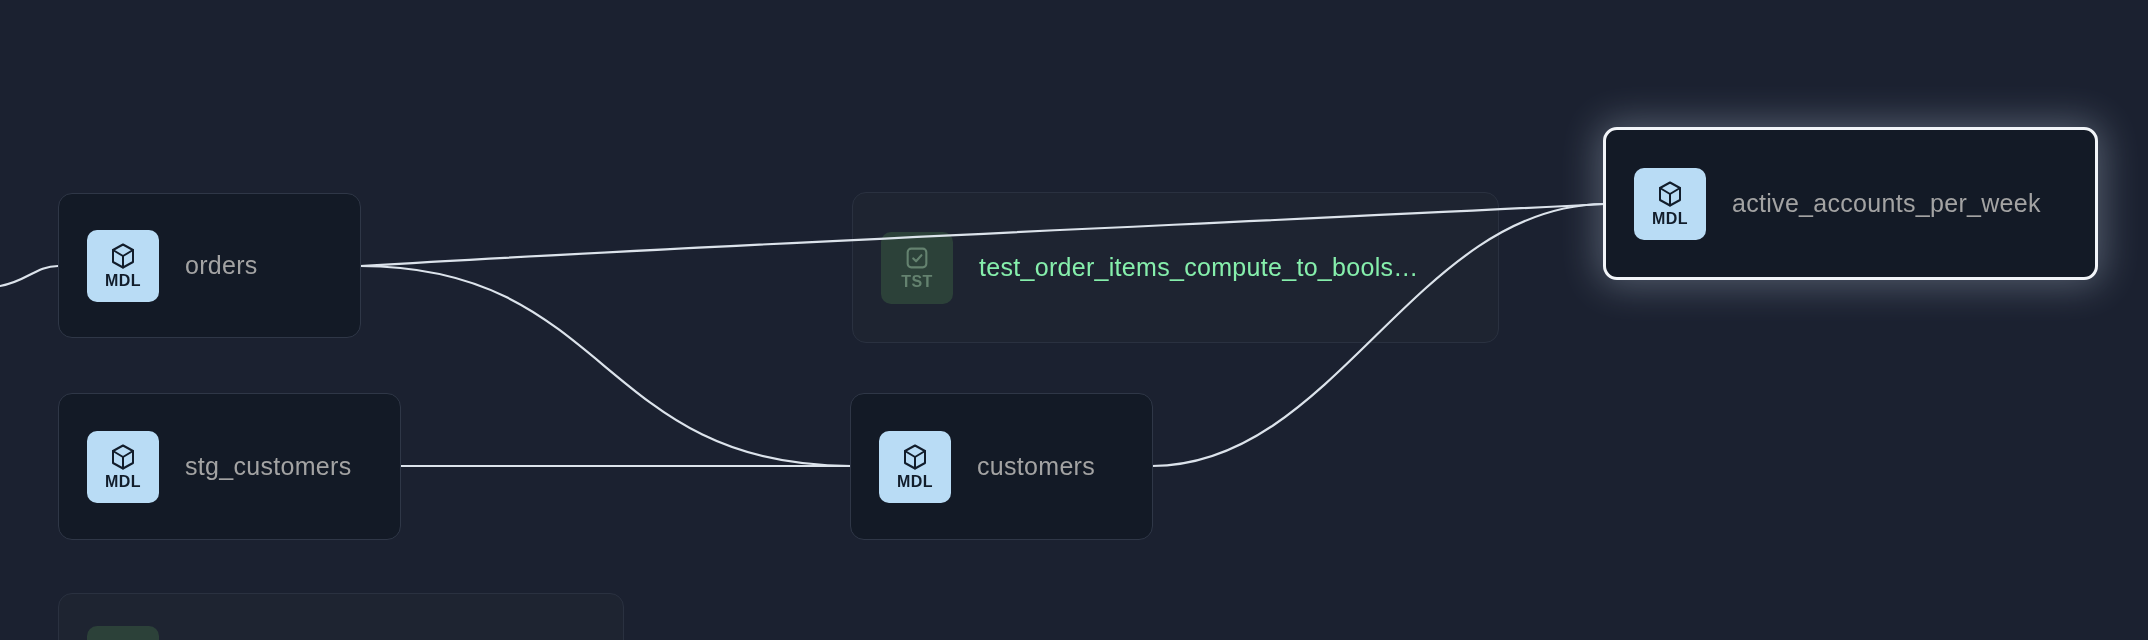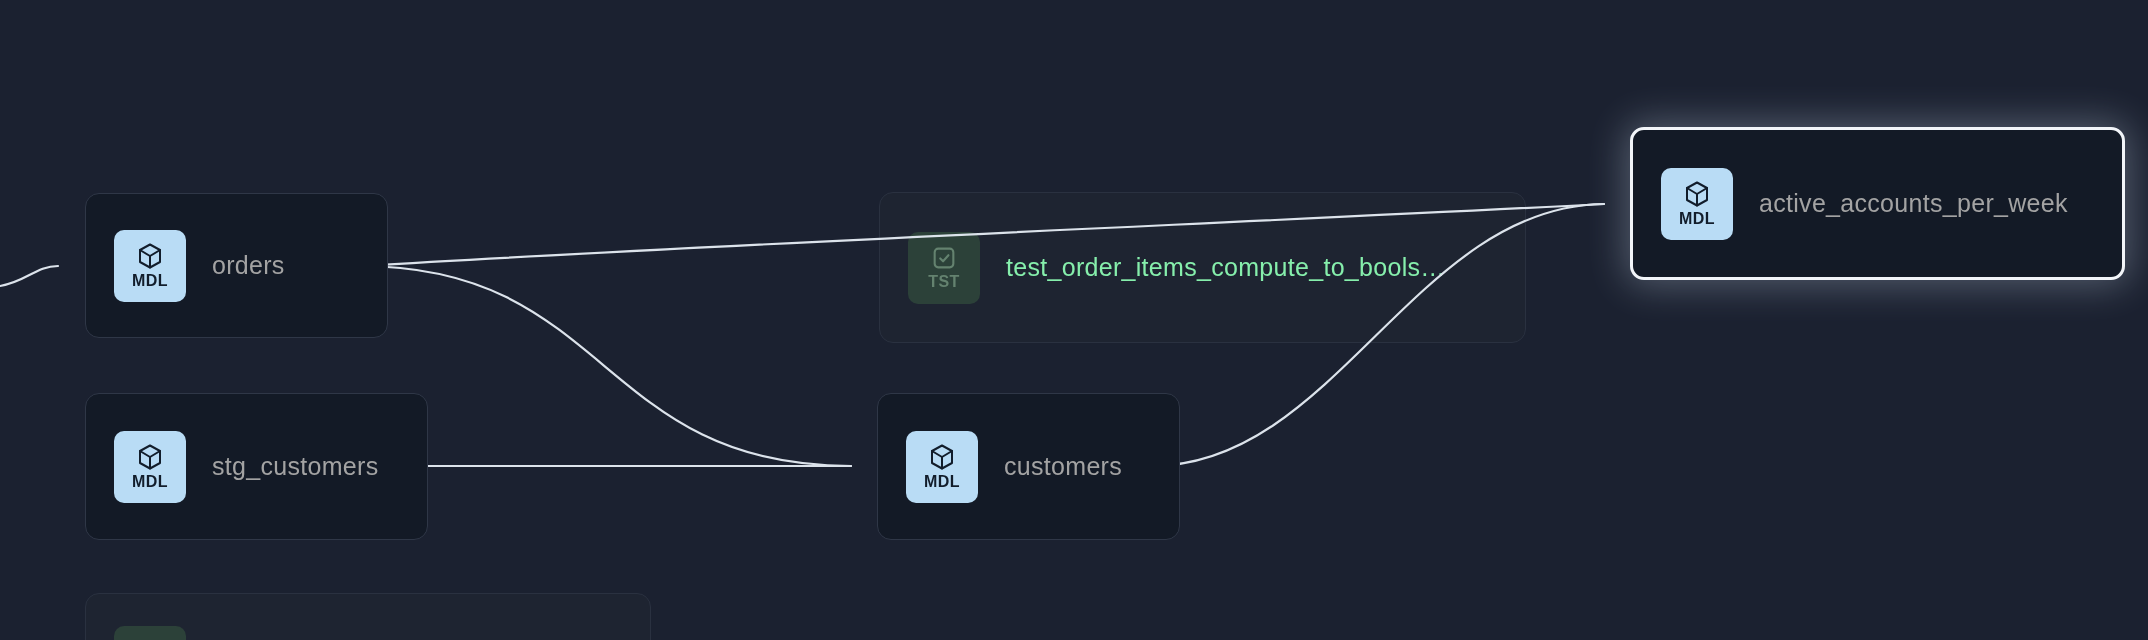--- a/index.html
+++ b/index.html
@@ -37,21 +37,20 @@
     display: flex;
     align-items: center;
     gap: 26px;
     padding: 0 28px;
     background: #131a26;
     border: 1.5px solid #2f3747;
     border-radius: 14px;
     box-sizing: border-box;
     z-index: 3;
     cursor: pointer;
-    margin-left: 27px;
   }
   .node--dimmed {
     z-index: 1;
     background: #1e2431;
     border-color: #2a3140;
   }
   .node--selected {
     border: 3px solid #f2f5f9;
     box-shadow: 0 0 38px 5px rgba(205, 220, 240, 0.32);
   }

